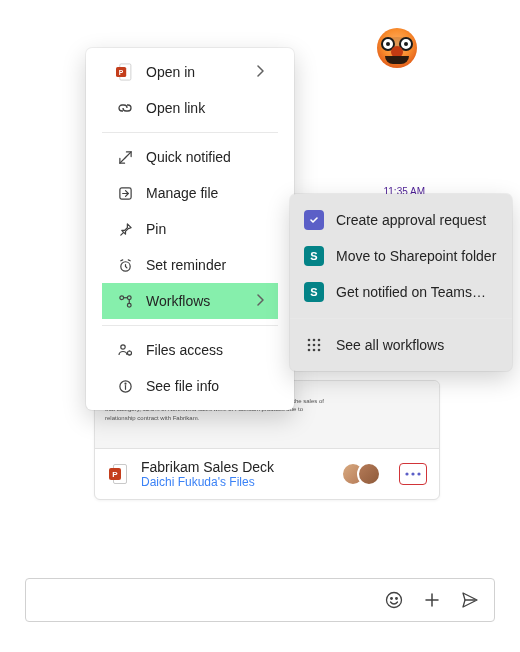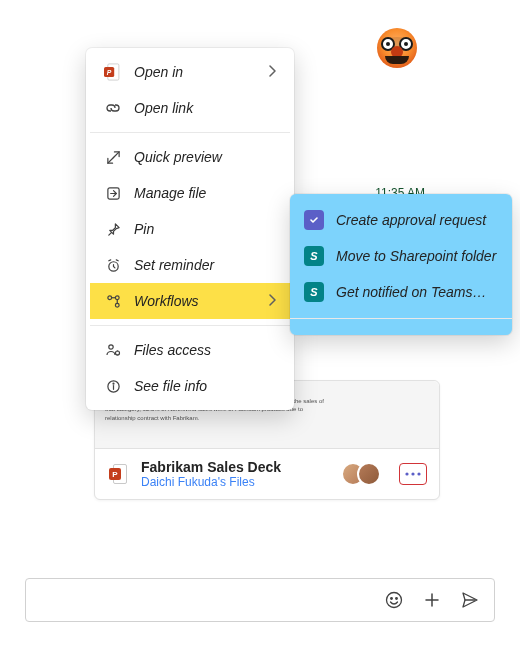--- a/index.html
+++ b/index.html
@@ -57,22 +57,22 @@
   }
   .avatar .stache {
     position:absolute; top:28px; left:8px; width:24px; height:8px;
     background:#2a1a0f; border-radius:0 0 12px 12px;
   }
 
   .timestamp {
     position:absolute;
     top: 186px;
     right: 95px;
-    font-size: 12px;
-    color: #14532d;
+    font-size: 10px;
+    color: #4c1d95;
   }
 
   
   .file-card {
     position: absolute;
     top: 380px;
     left: 94px;
     width: 346px;
     border: 1px solid #e1e1e1;
     border-radius: 6px;
@@ -91,21 +91,21 @@
     overflow: hidden;
   }
   .file-preview .pv-bold { font-weight:700; font-size:7px; color:#222; }
   .file-row {
     display:flex; align-items:center; padding:10px 12px; gap:10px;
   }
   .file-icon {
     width:24px; height:24px; display:flex; align-items:center; justify-content:center;
   }
   .file-meta { flex:1; min-width:0; }
-  .file-title { font-weight:700; font-size:14px; color:#242424; }
+  .file-title { font-weight:400; font-size:14px; color:#242424; }
   .file-sub { font-size:12px; color:#3b82f6; }
   .mini-avatars { display:flex; }
   .mini-avatars span {
     width:24px; height:24px; border-radius:50%; border:2px solid #fff;
     background: linear-gradient(135deg,#b57b58,#8e5a3a);
     margin-left:-8px;
   }
   .mini-avatars span:first-child { margin-left:0; background:linear-gradient(135deg,#d8a97f,#b57b58); }
   .more-btn {
     width:28px; height:22px; border:1.5px solid #d13438; border-radius:4px;
@@ -116,50 +116,48 @@
 
   
   .menu {
     position:absolute;
     top: 48px;
     left: 86px;
     width: 208px;
     background:#fff;
     border-radius:6px;
     box-shadow: 0 8px 24px rgba(0,0,0,0.18), 0 0 0 1px rgba(0,0,0,0.05);
-    padding: 6px 4px;
+    padding: 6px 16px;
     z-index: 20;
-    font-style: italic;
   }
   .menu-item {
     display:flex; align-items:center;
     height:36px;
     padding: 0 14px 0 14px;
     gap:12px;
     cursor:pointer;
     position:relative;
   }
   .menu-item .ico { width:18px; height:18px; display:flex; align-items:center; justify-content:center; color:#424242; }
   .menu-item .lbl { flex:1; color:#242424; }
   .menu-item .chev { color:#616161; }
-  .menu-item.hover { background:#fde047; }
+  .menu-item.hover { background:#86efac; }
   .menu-sep { height:1px; background:#e8e8e8; margin:6px 0; }
 
   
   .submenu {
     position:absolute;
     top: 194px;
     left: 290px;
     width: 222px;
-    background:#7dd3fc;
+    background:#e5e5e5;
     border-radius:6px;
     box-shadow: 0 8px 24px rgba(0,0,0,0.18), 0 0 0 1px rgba(0,0,0,0.05);
     padding: 8px 0;
     z-index: 30;
-    font-style: italic;
   }
   .sub-item {
     display:flex; align-items:center;
     height:36px;
     padding:0 14px;
     gap:12px;
     cursor:pointer;
   }
   .sub-item .sico {
     width:20px; height:20px; border-radius:4px;
@@ -282,21 +280,21 @@
 
     <div class="menu-item">
       <span class="ico">
         <svg width="15" height="15" viewBox="0 0 16 16" fill="none" stroke="#424242" stroke-width="1.3" stroke-linecap="round">
           <path d="M9 2h5v5"></path>
             <path d="M14 2L8 8"></path>
             <path d="M7 14H2V9"></path>
             <path d="M2 14l6-6"></path>
         </svg>
       </span>
-      <span class="lbl">Quick preview</span>
+      <span class="lbl">Quick notified</span>
     </div>
     <div class="menu-item">
       <span class="ico">
         <svg width="15" height="15" viewBox="0 0 16 16" fill="none" stroke="#424242" stroke-width="1.3" stroke-linecap="round" stroke-linejoin="round">
           <rect x="2" y="2" width="12" height="12" rx="2"></rect>
             <path d="M8 5l3 3-3 3"></path>
             <path d="M5 8h6"></path>
         </svg>
       </span>
       <span class="lbl">Manage file</span>
@@ -376,20 +374,36 @@
       <span class="sico sharepoint">S</span>
       <span class="slbl">Move to Sharepoint folder</span>
     </div>
     <div class="sub-item">
       <span class="sico sharepoint">S</span>
       <span class="slbl">Get notified on Teams…</span>
     </div>
 
     <div class="menu-sep" style="margin:8px 0;"></div>
 
+    <div class="sub-item">
+      <span class="sico grid">
+        <svg width="14" height="14" viewBox="0 0 14 14" fill="#424242">
+          <circle cx="2" cy="2" r="1.3"></circle>
+            <circle cx="7" cy="2" r="1.3"></circle>
+            <circle cx="12" cy="2" r="1.3"></circle>
+          <circle cx="2" cy="7" r="1.3"></circle>
+            <circle cx="7" cy="7" r="1.3"></circle>
+            <circle cx="12" cy="7" r="1.3"></circle>
+          <circle cx="2" cy="12" r="1.3"></circle>
+            <circle cx="7" cy="12" r="1.3"></circle>
+            <circle cx="12" cy="12" r="1.3"></circle>
+        </svg>
+      </span>
+      <span class="slbl">See all workflows</span>
+    </div>
   </div>
 
   <div class="compose">
     <div class="input-area"></div>
     <div class="tool">
       <svg width="20" height="20" viewBox="0 0 20 20" fill="none" stroke="#424242" stroke-width="1.3">
         <circle cx="10" cy="10" r="7.5"></circle>
           <circle cx="7.5" cy="8.5" r="0.8" fill="#424242"></circle>
           <circle cx="12.5" cy="8.5" r="0.8" fill="#424242"></circle>
           <path d="M6.5 12c1 1.3 2.2 2 3.5 2s2.5-.7 3.5-2" stroke-linecap="round"></path>

